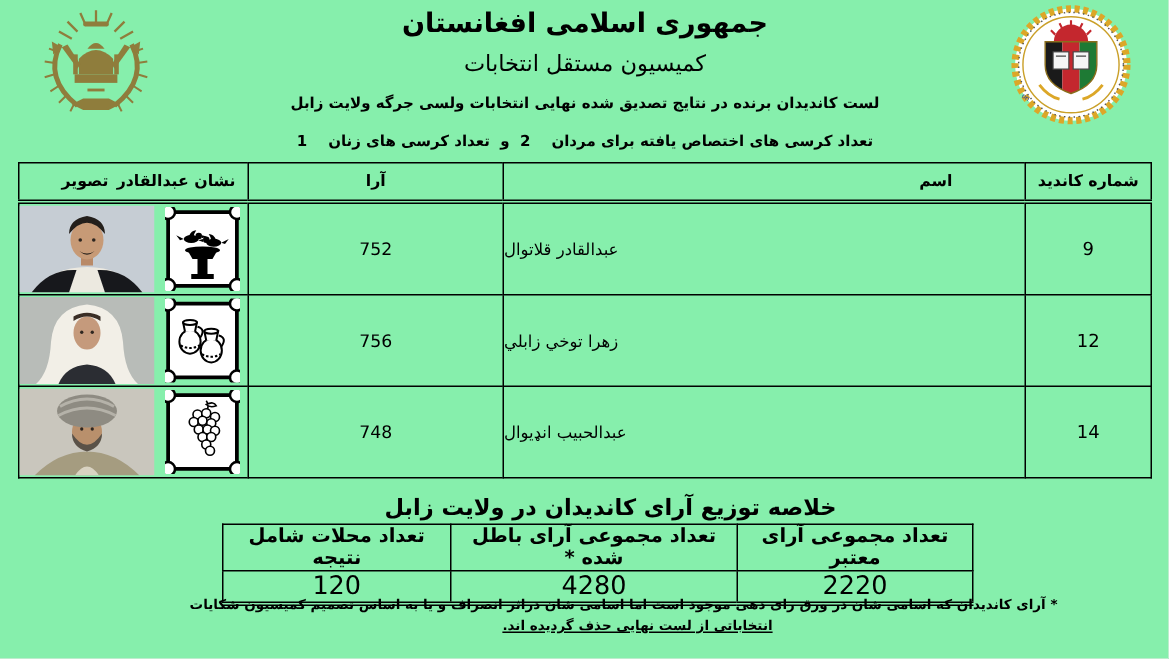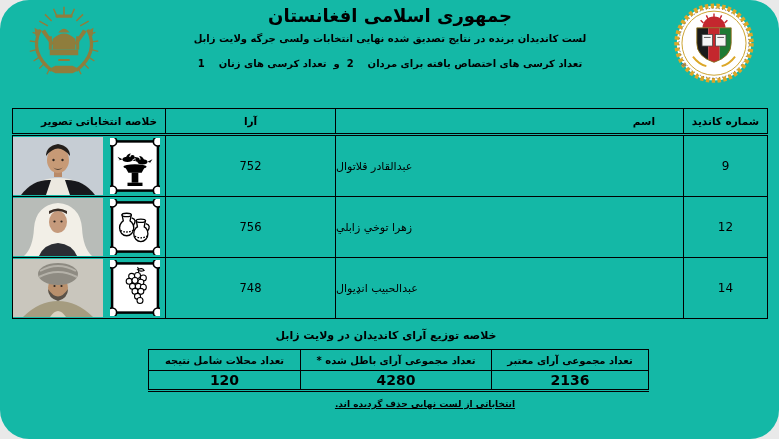--- a/index.html
+++ b/index.html
@@ -1,20 +1,20 @@
 <!DOCTYPE html>
 <html lang="fa" dir="rtl"><head>
 <meta charset="utf-8">
 <style>
   * { margin:0; padding:0; box-sizing:border-box; }
   html,body { background:#e9e9e9; }
   body { font-family:"DejaVu Sans", sans-serif; }
   .page {
-    position:relative; width:779px; height:439px; background:#14b8a6;
-    margin:0 auto; overflow:hidden; color:#000; direction:rtl;border-radius:29px;
+    position:relative; width:779px; height:439px; background:#86efac;
+    margin:0 auto; overflow:hidden; color:#000; direction:rtl;
   }
 
   
   .emblem-left { position:absolute; left:26px; top:2px; }
   .logo-right  { position:absolute; left:666px; top:3px; }
   .titles { position:absolute; left:140px; top:5px; width:500px; text-align:center; }
   .t1 { font-size:18px; font-weight:bold; margin-bottom:7px; }
   .t2 { font-size:15px; font-weight:normal; margin-bottom:13px; }
   .s1 { font-size:10px; font-weight:bold; margin-bottom:14px; }
   .s2 { font-size:10px; font-weight:bold; white-space:pre-wrap; }
@@ -22,36 +22,36 @@
   
   table { border-collapse:collapse; direction:rtl; }
   .results { position:absolute; left:12px; top:108px; width:755px; border:1.5px solid #000; table-layout:fixed; }
   .results th, .results td { border:1px solid #000; }
   .results thead th { height:26px; font-size:10.5px; font-weight:bold; border-bottom:3px double #000; }
   .results tbody td { height:60px; }
   .col-num   { width:84px; }
   .col-name  { width:348px; }
   .col-votes { width:170px; }
   .col-media { width:153px; }
-  .th-name { text-align:right; padding-right:28px; }
+  .th-name { text-align:right; padding-right:48px; }
   .td-name { text-align:left; padding-right:22px; font-size:11px; }
   .td-num  { text-align:center; font-size:12px; }
   .td-votes{ text-align:center; font-size:11.5px; }
   .media-head { display:flex; justify-content:space-between; padding:0 8px 0 28px; }
   .td-media { padding:0; }
   .media-wrap { direction:ltr; display:flex; align-items:center; justify-content:space-between; height:60px; padding-right:5px; }
   .photo { display:block; }
   .symbol { display:block; }
 
   
-  .summary-title { position:absolute; left:136px; top:329px; width:500px; text-align:center; font-size:11px; font-weight:bold; }
+  .summary-title { position:absolute; left:157px; top:329px; width:500px; text-align:center; font-size:15px; font-weight:bold; }
   .summary { position:absolute; left:148px; top:349px; width:484px; border:1.5px solid #000; table-layout:fixed; }
   .summary th, .summary td { border:1px solid #000; text-align:center; }
-  .summary th { height:21px; font-size:10px; font-weight:bold; }
-  .summary td { height:20px; font-size:14px; font-weight:bold; border-bottom:3px double #000; }
+  .summary th { height:21px; font-size:13px; font-weight:bold; }
+  .summary td { height:20px; font-size:17px; font-weight:normal; border-bottom:3px double #000; }
   .sum-c0 { width:157px; } .sum-c1 { width:191px; } .sum-c2 { width:152px; }
 
   
   .footnote { position:absolute; left:145px; top:398px; width:560px; font-size:9px; font-weight:bold; line-height:1.55; direction:rtl; }
   .fn1 { text-align:right; white-space:nowrap; }
   .fn2 { text-align:center;text-decoration:underline; }
 </style>
 </head>
 <body>
 
@@ -80,20 +80,21 @@
       <path d="M53,45 L64,30 L60,28 L51,42 Z"></path>
       <path d="M16,30 l-7,-4 1,9 z"></path>
       <path d="M64,30 l7,-4 -1,9 z"></path>
       <path d="M23,70 L31,66 H49 L57,70 L49,74 H31 Z"></path>
     </g>
     <path d="M34,60 h12" stroke="#8f7d3c" stroke-width="2"></path>
   </svg>
 
   <div class="titles">
     <div class="t1">جمهوری اسلامی افغانستان</div>
+    <div class="t2">کمیسیون مستقل انتخابات</div>
     <div class="s1">لست کاندیدان برنده در نتایج تصدیق شده نهایی انتخابات ولسی جرگه ولایت زابل</div>
     <div class="s2">تعداد کرسی های اختصاص یافته برای مردان    2  و  تعداد کرسی های زنان    1</div>
   </div>
 
   <svg class="logo-right" width="96" height="88" viewBox="0 0 100 92">
     <circle cx="50" cy="42" r="39" fill="#ffffff" stroke="#dca728" stroke-width="5" stroke-dasharray="3.5,2.5"></circle>
     <circle cx="50" cy="42" r="33.5" fill="#ffffff" stroke="#caa02a" stroke-width="1"></circle>
     <circle cx="50" cy="42" r="36.5" fill="none" stroke="#555555" stroke-width="1" stroke-dasharray="1,2.4"></circle>
     <path d="M38,26 A12,12 0 0 1 62,26 Z" fill="#c4272e"></path>
     <g stroke="#c4272e" stroke-width="1.5" fill="none">
@@ -125,21 +126,21 @@
   </svg>
 
   <table class="results">
     <thead>
       <tr>
         <th class="col-num">شماره کاندید</th>
         <th class="col-name th-name">اسم</th>
         <th class="col-votes">آرا</th>
         <th class="col-media">
           <div class="media-head">
-            <span>خلاصه انتخاباتی</span>
+            <span>نشان عبدالقادر</span>
             <span>تصویر</span>
           </div>
         </th>
       </tr>
     </thead>
     <tbody>
 
       <tr>
         <td class="td-num">9</td>
         <td class="td-name">عبدالقادر قلاتوال</td>
@@ -282,24 +283,25 @@
   <table class="summary">
     <thead>
       <tr>
         <th class="sum-c0">تعداد مجموعی آرای معتبر</th>
         <th class="sum-c1">تعداد مجموعی آرای باطل شده *</th>
         <th class="sum-c2">تعداد محلات شامل نتیجه</th>
       </tr>
     </thead>
     <tbody>
       <tr>
-        <td>2136</td>
+        <td>2220</td>
         <td>4280</td>
         <td>120</td>
       </tr>
     </tbody>
   </table>
 
   <div class="footnote">
+    <div class="fn1">* آرای کاندیدان که اسامی شان در ورق رای دهی موجود است اما اسامی شان دراثر انصراف و یا به اساس تصمیم کمیسیون شکایات</div>
     <div class="fn2">انتخاباتی از لست نهایی حذف گردیده اند.</div>
   </div>
 
 </div>
 
 </body></html>

